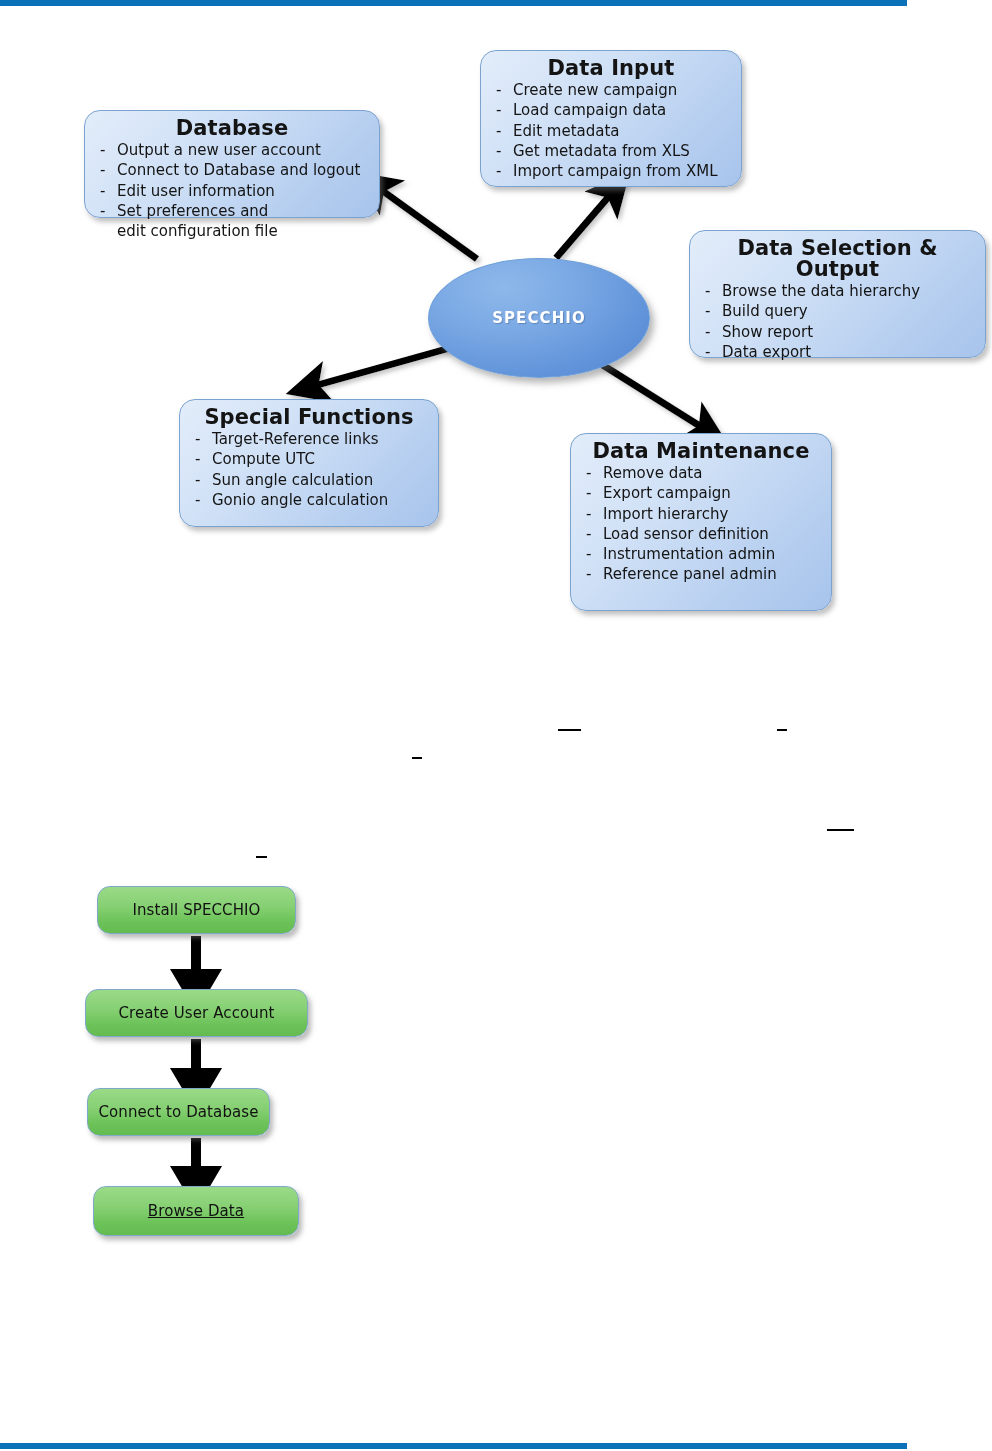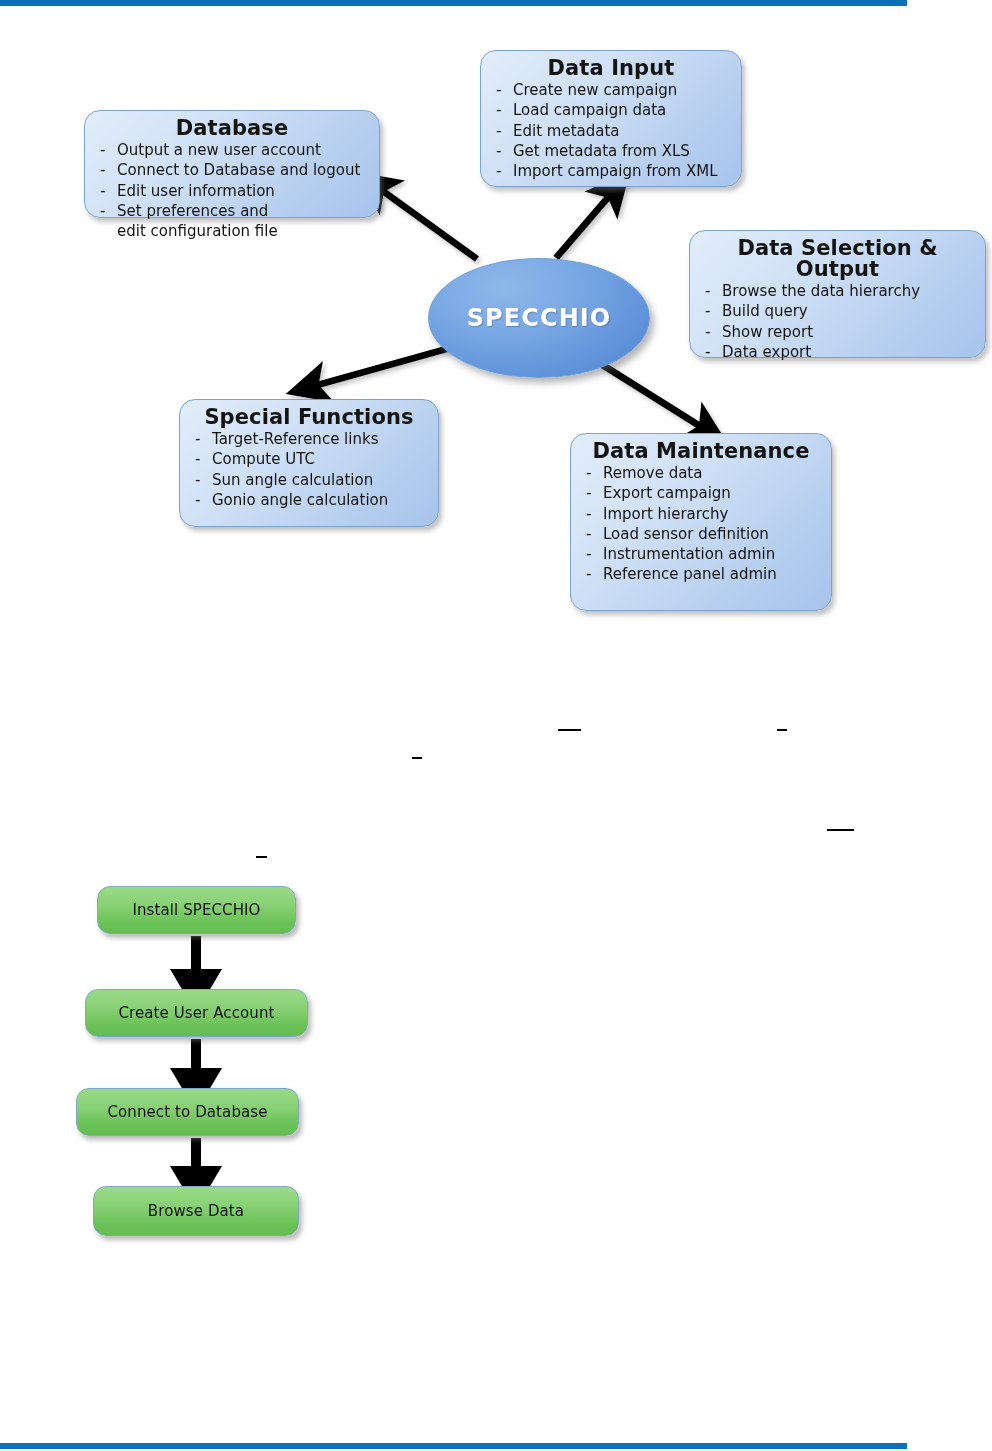--- a/index.html
+++ b/index.html
@@ -96,21 +96,21 @@
     border: 1.5px solid #6f9fd8;
     background: radial-gradient(ellipse at 34% 24%, #8db8ea 0%, #7ba9e4 34%, #6395db 68%, #4f83cf 100%);
     box-shadow: 4px 5px 7px rgba(110,110,110,0.5);
     display: flex;
     align-items: center;
     justify-content: center;
   }
   #specchio-node .label {
     color: #ffffff;
     font-weight: bold;
-    font-size: 24px;
+    font-size: 15px;
     letter-spacing: 1.1px;
     text-shadow: 1px 1px 1px rgba(40,70,110,0.35);
   }
 
   
   .flow-box {
     position: absolute;
     box-sizing: border-box;
     border-radius: 13px;
     border: 1.2px solid #7fa8c9;
@@ -118,22 +118,22 @@
     box-shadow: 3px 4px 5px rgba(120,120,120,0.5);
     display: flex;
     align-items: center;
     justify-content: center;
     color: #111111;
     font-size: 15px;
     letter-spacing: 0.1px;
   }
   #flow-install  { left: 97px; top: 886px;  width: 199px; height: 48px; }
   #flow-create   { left: 85px; top: 989px;  width: 223px; height: 48px; }
-  #flow-connect  { left: 76px; top: 1088px; width: 223px; height: 48px; }
-  #flow-browse   { left: 93px; top: 1186px; width: 206px; height: 50px; }
+  #flow-connect  { left: 87px; top: 1088px; width: 183px; height: 48px; }
+  #flow-browse   { left: 93px; top: 1186px; width: 206px; height: 50px; text-decoration: underline; }
 
   
   .artifact {
     position: absolute;
     background: #000000;
     height: 2px;
   }
 
   svg { overflow: visible; }
 </style>

